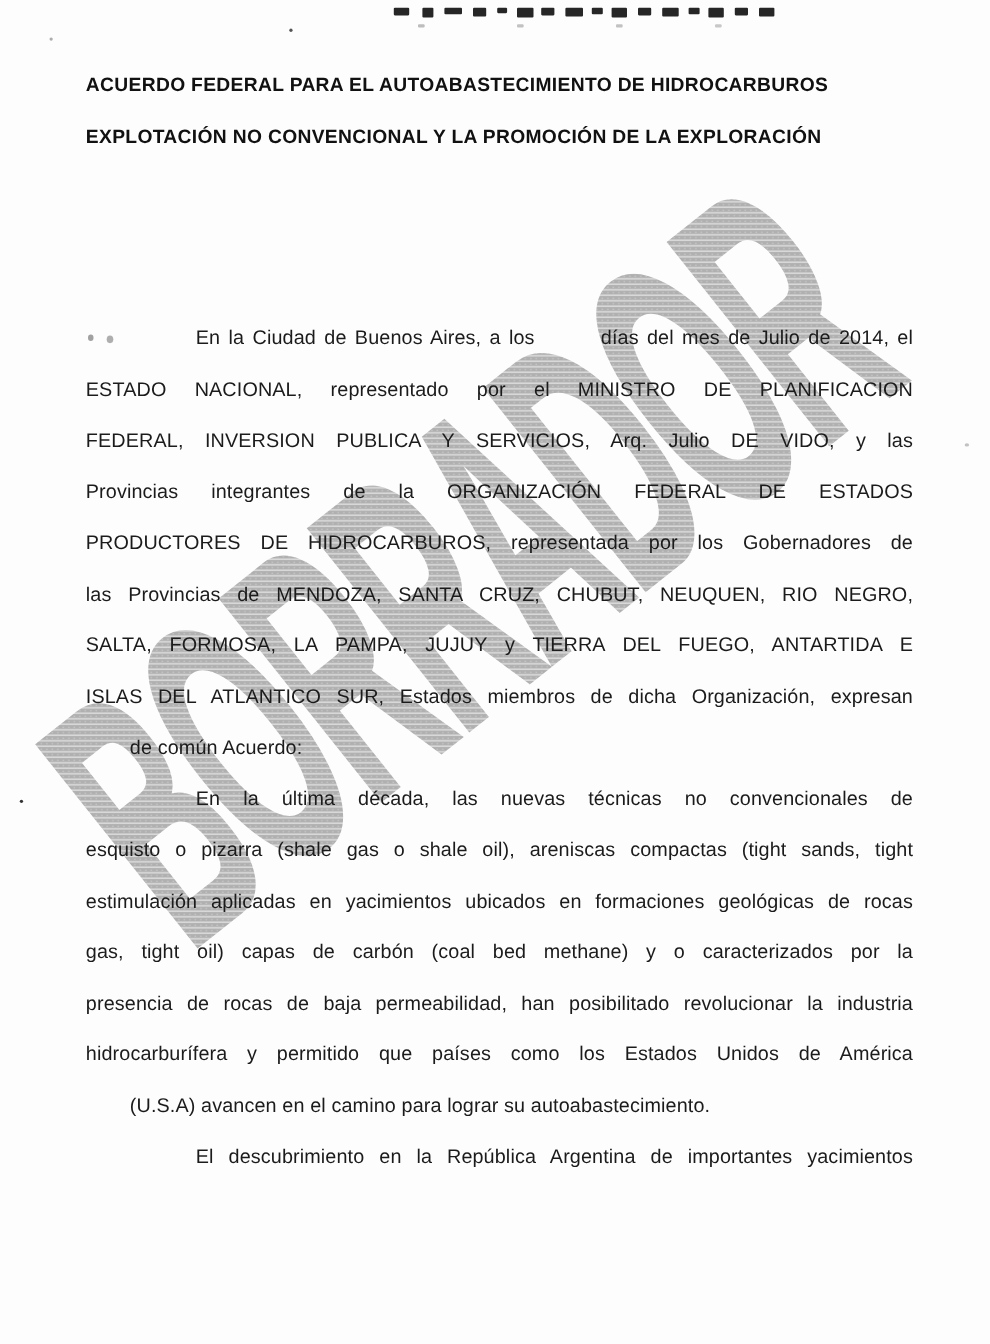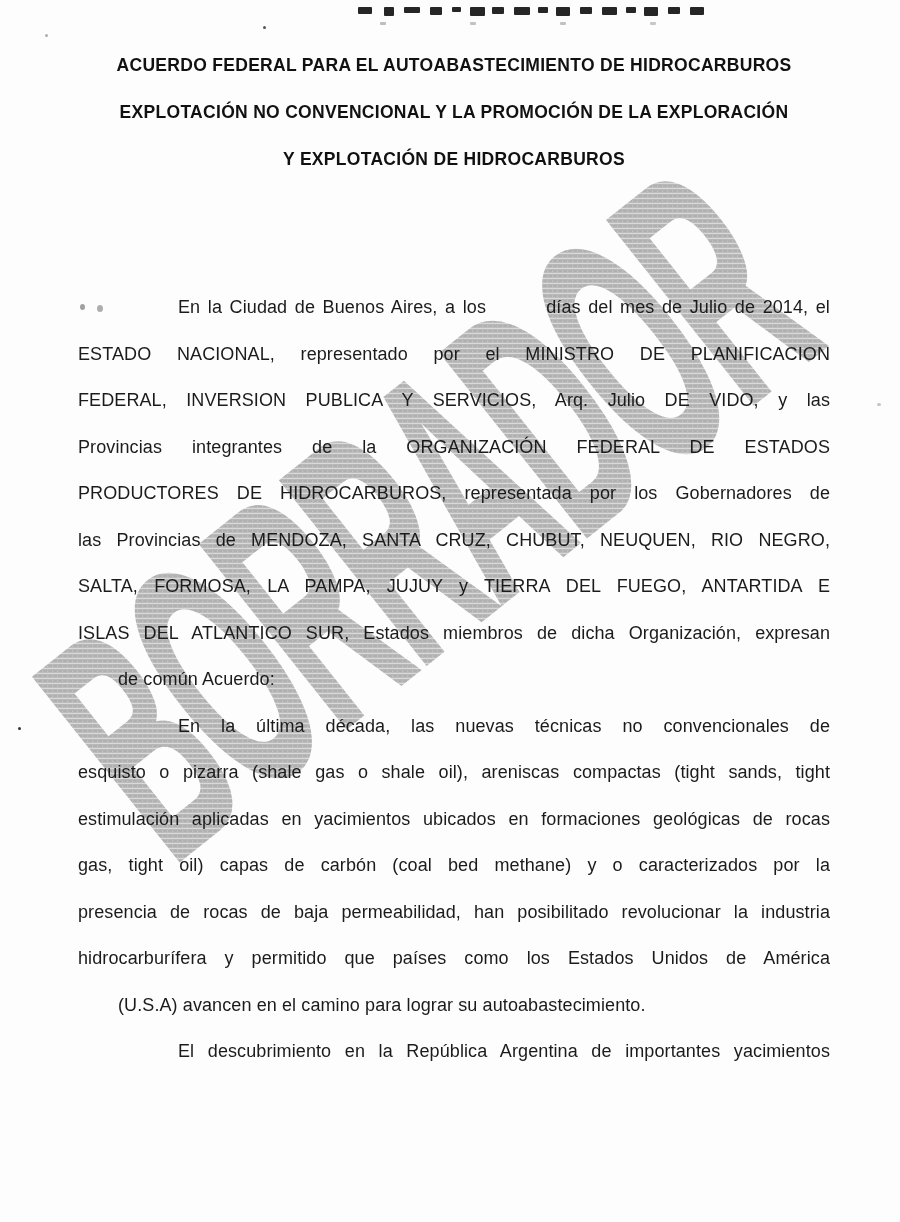--- a/index.html
+++ b/index.html
@@ -3,21 +3,21 @@
 <meta charset="utf-8">
 <style>
   html,body{margin:0;padding:0;background:#ffffff;}
   .page{
     position:relative;width:900px;height:1222px;background:#fdfdfd;
     overflow:hidden;font-family:"Liberation Sans",sans-serif;color:#1b1b1b;
   }
   .wm-layer{position:absolute;left:0;top:0;width:900px;height:1222px;z-index:1;pointer-events:none;}
   .text-layer{position:absolute;left:0;top:0;width:900px;height:1222px;z-index:2;}
   .doc-title{
-    position:absolute;left:78px;top:42px;width:752px;text-align:center;
+    position:absolute;left:78px;top:54px;width:752px;text-align:left;
     font-weight:bold;font-size:17.5px;line-height:47px;letter-spacing:0.3px;color:#111;
   }
   .tline{white-space:nowrap;}
   .doc-body{
     position:absolute;left:78px;top:284px;width:752px;
     font-size:18px;line-height:46.5px;letter-spacing:0.1px;
   }
   .line{
     height:46.5px;overflow:hidden;
     text-align:justify;text-align-last:justify;
@@ -50,21 +50,20 @@
         </mask>
       </defs>
       <rect width="900" height="1222" fill="url(#halftone)" mask="url(#wm-mask)" opacity="0.82"></rect>
     </svg>
   </div>
 
   <div class="text-layer">
     <div class="doc-title">
         <div class="tline">ACUERDO FEDERAL PARA EL AUTOABASTECIMIENTO DE HIDROCARBUROS</div>
         <div class="tline">EXPLOTACIÓN NO CONVENCIONAL Y LA PROMOCIÓN DE LA EXPLORACIÓN</div>
-        <div class="tline">Y EXPLOTACIÓN DE HIDROCARBUROS</div>
       </div>
     <div class="doc-body">
         <div class="line indent"><span>En la Ciudad de Buenos Aires, a los</span> <span class="blank-field"></span> <span>días del mes de Julio de 2014, el</span></div>
         <div class="line">ESTADO NACIONAL, representado por el MINISTRO DE PLANIFICACION</div>
         <div class="line">FEDERAL, INVERSION PUBLICA Y SERVICIOS, Arq. Julio DE VIDO, y las</div>
         <div class="line">Provincias integrantes de la ORGANIZACIÓN FEDERAL DE ESTADOS</div>
         <div class="line">PRODUCTORES DE HIDROCARBUROS, representada por los Gobernadores de</div>
         <div class="line">las Provincias de MENDOZA, SANTA CRUZ, CHUBUT, NEUQUEN, RIO NEGRO,</div>
         <div class="line">SALTA, FORMOSA, LA PAMPA, JUJUY y TIERRA DEL FUEGO, ANTARTIDA E</div>
         <div class="line">ISLAS DEL ATLANTICO SUR, Estados miembros de dicha Organización, expresan</div>

